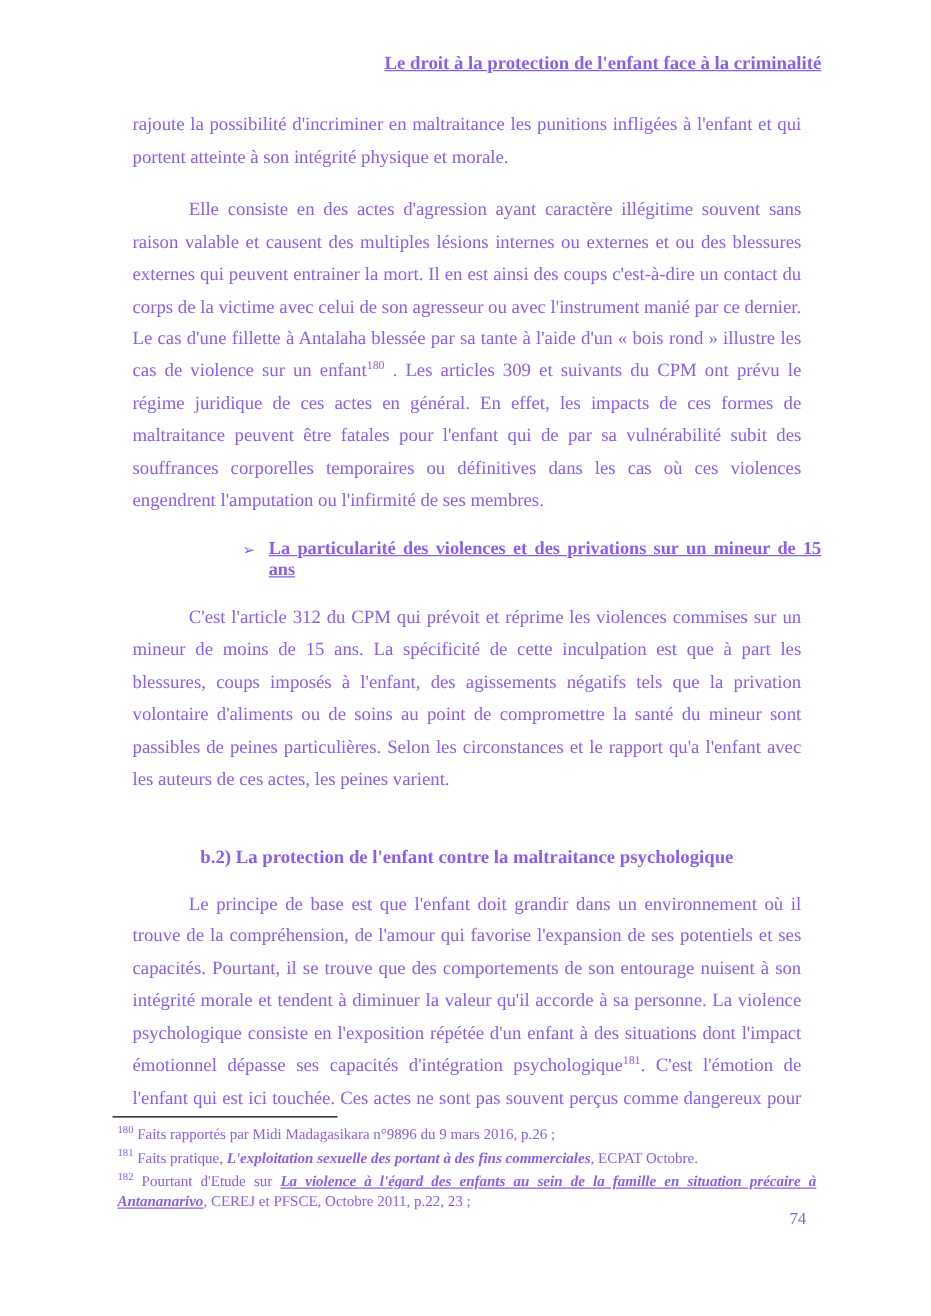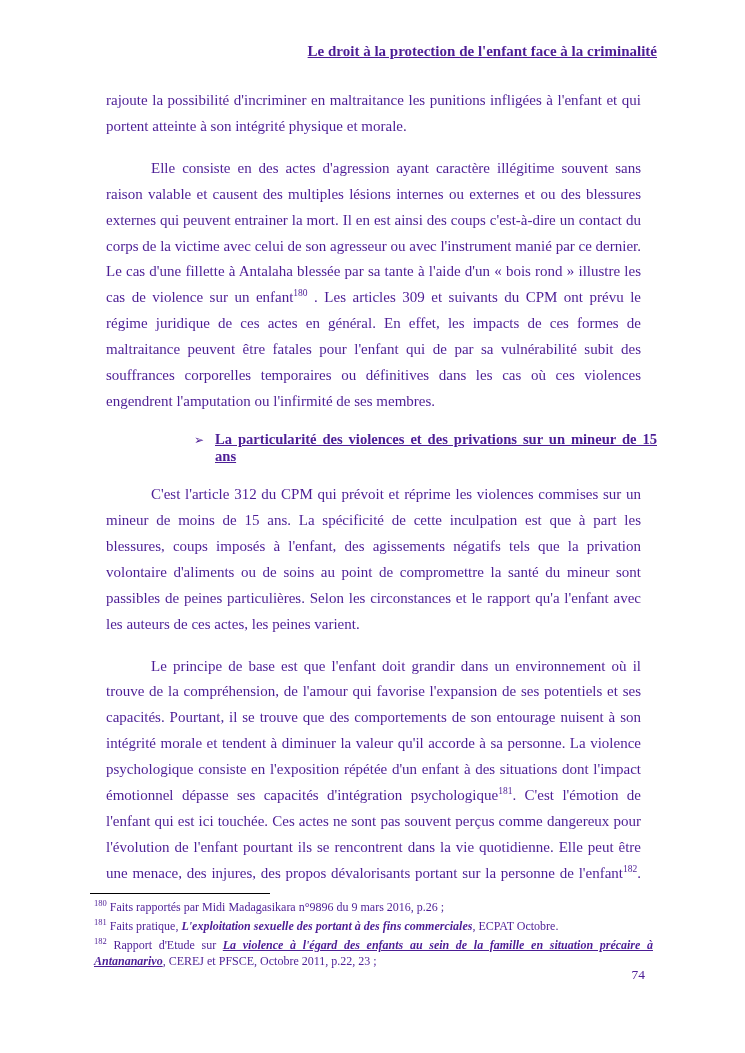--- a/index.html
+++ b/index.html
@@ -2,21 +2,21 @@
 <html><head>
 <meta charset="utf-8">
 <style>
   * { box-sizing: border-box; }
   html, body { margin: 0; padding: 0; background: #ffffff; }
   .page {
     position: relative;
     width: 745px;
     height: 1053px;
     background: #ffffff;
-    color: #4c1d95;
+    color: #8b5cf6;
     font-family: "Liberation Serif", serif;
     font-size: 15px;
     overflow: hidden;
   }
   .content {
     position: absolute;
     left: 90px;
     right: 88px;
     top: 42px;
   }
@@ -114,30 +114,31 @@
 
     <p class="para indent"><span>Elle consiste en des actes d'agression ayant caractère illégitime souvent sans raison valable et causent des multiples lésions internes ou externes et ou des blessures externes qui peuvent entrainer la mort. Il en est ainsi des coups c'est-à-dire un contact du corps de la victime avec celui de son agresseur ou avec l'instrument manié par ce dernier. Le cas d'une fillette à Antalaha blessée par sa tante à l'aide d'un « bois rond » illustre les cas de violence sur un enfant</span><sup class="fnref">180</sup><span> . Les articles 309 et suivants du CPM ont prévu le régime juridique de ces actes en général. En effet, les impacts de ces formes de maltraitance peuvent être fatales pour l'enfant qui de par sa vulnérabilité subit des souffrances corporelles temporaires ou définitives dans les cas où ces violences engendrent l'amputation ou l'infirmité de ses membres.</span></p>
 
     <div class="bullet-heading">
       <span class="bullet-marker">➢</span>
       <span class="bullet-text">La particularité des violences et des privations sur un mineur de 15 ans</span>
     </div>
 
     <p class="para indent">C'est l'article 312 du CPM qui prévoit et réprime les violences commises sur un mineur de moins de 15 ans. La spécificité de cette inculpation est que à part les blessures, coups imposés à l'enfant, des agissements négatifs tels que la privation volontaire d'aliments ou de soins au point de compromettre la santé du mineur sont passibles de peines particulières. Selon les circonstances et le rapport qu'a l'enfant avec les auteurs de ces actes, les peines varient.</p>
 
+    <div class="subheading">b.2) La protection de l'enfant contre la maltraitance psychologique</div>
 
     <p class="para indent continues"><span>Le principe de base est que l'enfant doit grandir dans un environnement où il trouve de la compréhension, de l'amour qui favorise l'expansion de ses potentiels et ses capacités. Pourtant, il se trouve que des comportements de son entourage nuisent à son intégrité morale et tendent à diminuer la valeur qu'il accorde à  sa personne. La violence psychologique consiste en l'exposition répétée d'un enfant à des situations dont l'impact émotionnel dépasse ses capacités d'intégration psychologique</span><sup class="fnref">181</sup><span>. C'est l'émotion de l'enfant qui est ici touchée. Ces actes ne sont pas souvent perçus comme dangereux pour l'évolution de l'enfant pourtant ils se rencontrent  dans la vie quotidienne. Elle peut être une menace, des injures, des propos dévalorisants portant sur la personne de l'enfant</span><sup class="fnref">182</sup><span>. Ces formes d'infractions sont</span></p>
 
   </div>
 
   <div class="footnotes">
     <div class="footnote-rule"></div>
 
     <p class="footnote"><sup class="fnmark">180</sup><span> Faits rapportés par Midi Madagasikara n°9896 du 9 mars 2016, p.26 ;</span></p>
 
     <p class="footnote"><sup class="fnmark">181</sup><span> Faits pratique,  </span><span class="fn-title">L'exploitation sexuelle des portant à des fins commerciales</span><span>, ECPAT Octobre.</span></p>
 
-    <p class="footnote"><sup class="fnmark">182</sup><span> Rapport d'Etude sur </span><span class="fn-title underlined">La violence à l'égard des enfants au sein de la famille en situation précaire à Antananarivo</span><span>, CEREJ et PFSCE, Octobre 2011, p.22, 23 ;</span></p>
+    <p class="footnote"><sup class="fnmark">182</sup><span> Pourtant d'Etude sur </span><span class="fn-title underlined">La violence à l'égard des enfants au sein de la famille en situation précaire à Antananarivo</span><span>, CEREJ et PFSCE, Octobre 2011, p.22, 23 ;</span></p>
   </div>
 
   <div class="page-number">74</div>
 
 </div>
 
 </body></html>

